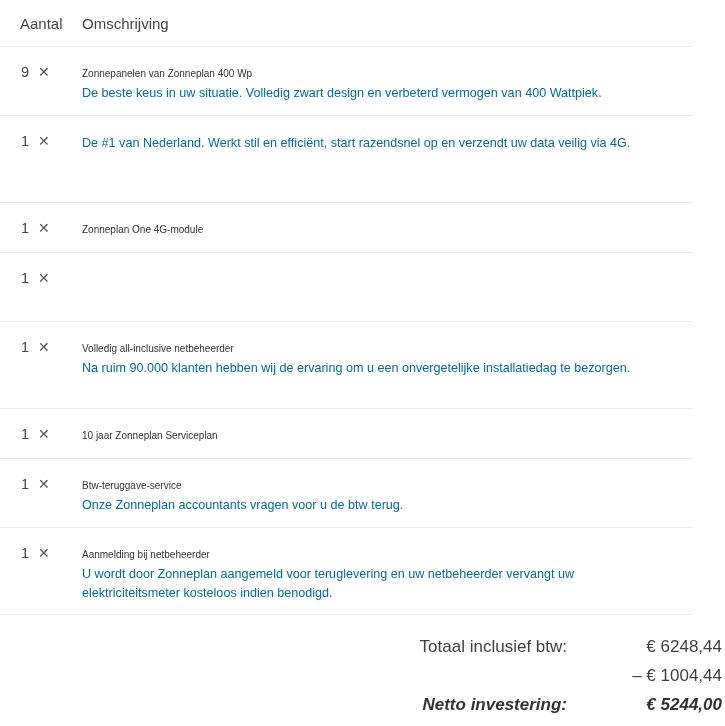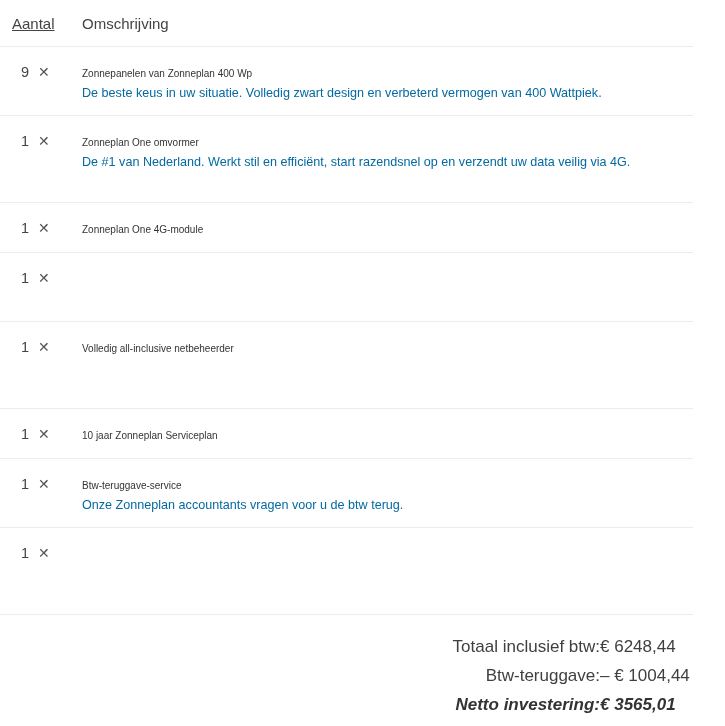--- a/index.html
+++ b/index.html
@@ -1,30 +1,30 @@
 <!DOCTYPE html>
 <html><head>
 <meta charset="utf-8">
 <style>
   html, body { margin:0; padding:0; background:#ffffff; }
   body { width:725px; height:726px; overflow:hidden; font-family:"Liberation Sans", sans-serif; color:#3a3a3a; }
   .wrap { position:relative; width:693px; margin-left:0; }
   .head { display:flex; height:46px; align-items:center; border-bottom:1px solid #ececec; }
-  .head .qty { width:82px; padding-left:12px; box-sizing:border-box; font-size:15px; color:#444;text-decoration:underline; }
+  .head .qty { width:82px; padding-left:20px; box-sizing:border-box; font-size:15px; color:#444; }
   .head .desc { font-size:15px; color:#444; }
   .row { display:flex; border-bottom:1px solid #ececec; box-sizing:border-box; padding-top:17px; }
   .row .q { width:82px; box-sizing:border-box; padding-left:21px; font-size:14.5px; color:#444; display:flex; gap:9px; }
   .row .q .x { color:#555; font-size:14px; }
   .row .d { flex:1; padding-right:20px; }
   .row .t { font-size:10px; color:#333; line-height:19px; }
   .row .s { font-size:12.6px; color:#0369a1; line-height:19px; margin-top:1px; }
   .totals { position:absolute; right:3px; top:632px; width:360px; }
-  .tl { display:flex; justify-content:flex-end; height:29px; align-items:center; font-size:17px; color:#3f3f3f; }
+  .tl { display:flex; justify-content:flex-end; height:29px; align-items:center; font-size:17px; color:#3f3f3f;gap:33px; }
   .tl .lab { text-align:right; }
-  .tl .val { width:122px; }
+  .tl .val { width:122px; text-align:right; }
   .tl.bold { font-weight:bold; color:#333;font-style:italic; }
 </style>
 </head>
 <body>
 
 <div class="wrap">
   <div class="head">
     <div class="qty">Aantal</div>
     <div class="desc">Omschrijving</div>
   </div>
@@ -38,21 +38,20 @@
           <div class="t">Zonnepanelen van Zonneplan 400 Wp</div>
           <div class="s">De beste keus in uw situatie. Volledig zwart design en verbeterd vermogen van 400 Wattpiek.</div>
         </div>
       </div>
       <div class="row" style="height: 87px;">
         <div class="q">
           <span>1</span>
           <span class="x">✕</span>
         </div>
         <div class="d">
-          <div class="t">Zonneplan One omvormer</div>
           <div class="s">De #1 van Nederland. Werkt stil en efficiënt, start razendsnel op en verzendt uw data veilig via 4G.</div>
         </div>
       </div>
       <div class="row" style="height: 50px;">
         <div class="q">
           <span>1</span>
           <span class="x">✕</span>
         </div>
         <div class="d">
           <div class="t">Zonneplan One 4G-module</div>
@@ -66,20 +65,21 @@
         <div class="d">
         </div>
       </div>
       <div class="row" style="height: 87px;">
         <div class="q">
           <span>1</span>
           <span class="x">✕</span>
         </div>
         <div class="d">
           <div class="t">Volledig all-inclusive netbeheerder</div>
+          <div class="s">Na ruim 90.000 klanten hebben wij de ervaring om u een onvergetelijke installatiedag te bezorgen.</div>
         </div>
       </div>
       <div class="row" style="height: 50px;">
         <div class="q">
           <span>1</span>
           <span class="x">✕</span>
         </div>
         <div class="d">
           <div class="t">10 jaar Zonneplan Serviceplan</div>
         </div>
@@ -92,30 +92,33 @@
         <div class="d">
           <div class="t">Btw-teruggave-service</div>
           <div class="s">Onze Zonneplan accountants vragen voor u de btw terug.</div>
         </div>
       </div>
       <div class="row" style="height: 87px;">
         <div class="q">
           <span>1</span>
           <span class="x">✕</span>
         </div>
+        <div class="d">
+          <div class="t">Aanmelding bij netbeheerder</div>
+          <div class="s">U wordt door Zonneplan aangemeld voor teruglevering en uw netbeheerder vervangt uw elektriciteitsmeter kosteloos indien benodigd.</div>
+        </div>
       </div>
     </div>
 </div>
 
 <div class="totals">
   <div class="tl">
     <span class="lab">Totaal inclusief btw:</span>
     <span class="val">€ 6248,44</span>
   </div>
   <div class="tl">
-    <span class="lab">Btw-teruggave:</span>
     <span class="val">– € 1004,44</span>
   </div>
   <div class="tl bold">
     <span class="lab">Netto investering:</span>
-    <span class="val">€ 3565,01</span>
+    <span class="val">€ 5244,00</span>
   </div>
 </div>
 
 </body></html>

